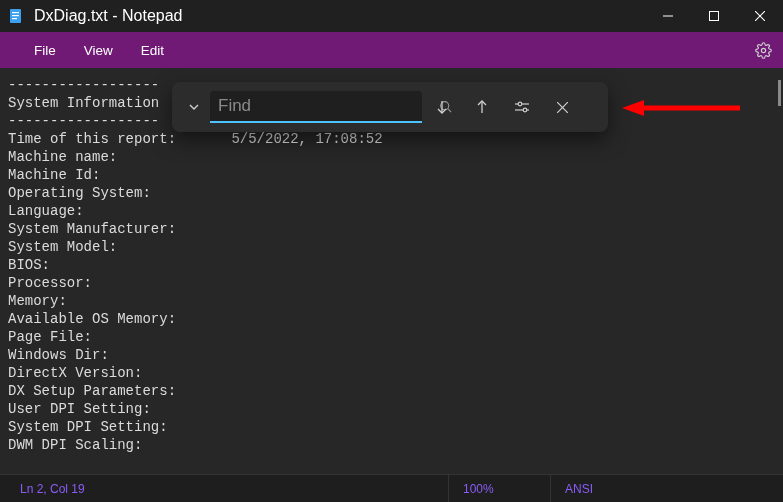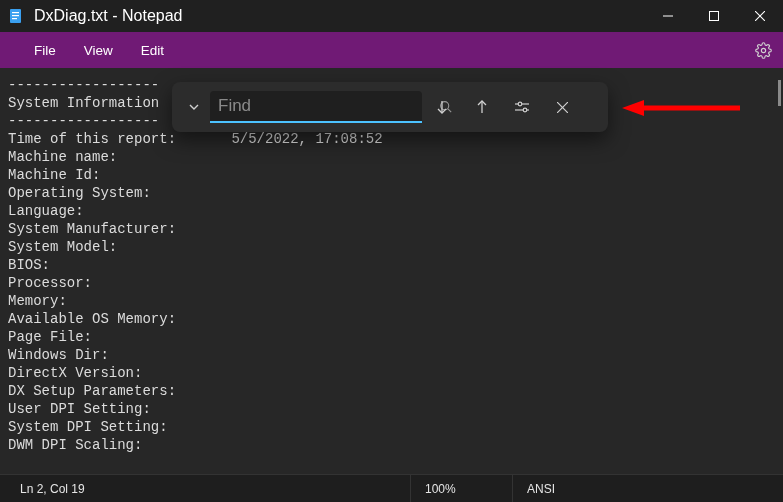--- a/index.html
+++ b/index.html
@@ -99,31 +99,31 @@
   width: 3px; height: 26px;
   background: #8a8a8a;
 }
 
 .statusbar {
   position: absolute;
   left: 0; right: 0; bottom: 0;
   height: 28px; background: #1e1e1e;
   border-top: 1px solid #333;
   display: flex; align-items: center;
-  font-size: 12px; color: #e5e5e5;
+  font-size: 12px; color: #8b5cf6;
 }
 .statusbar .cell {
   padding: 0 14px;
   border-left: 1px solid #333;
   height: 100%;
   display: flex; align-items: center;
 }
 .statusbar .cell:first-child { border-left: none; }
 .statusbar .first { width: 410px; padding-left: 20px; }
-.statusbar .zoom { width: 90px; }
+.statusbar .zoom { width: 90px; margin-left: 38px; }
 .statusbar .eol { width: 130px; }
 .statusbar .enc { width: 100px; margin-left: 12px; }
 svg { display: block; }
 </style>
 </head>
 <body>
 
 <div class="titlebar">
   <span class="app-icon">
     <svg viewBox="0 0 16 16" width="16" height="16">

